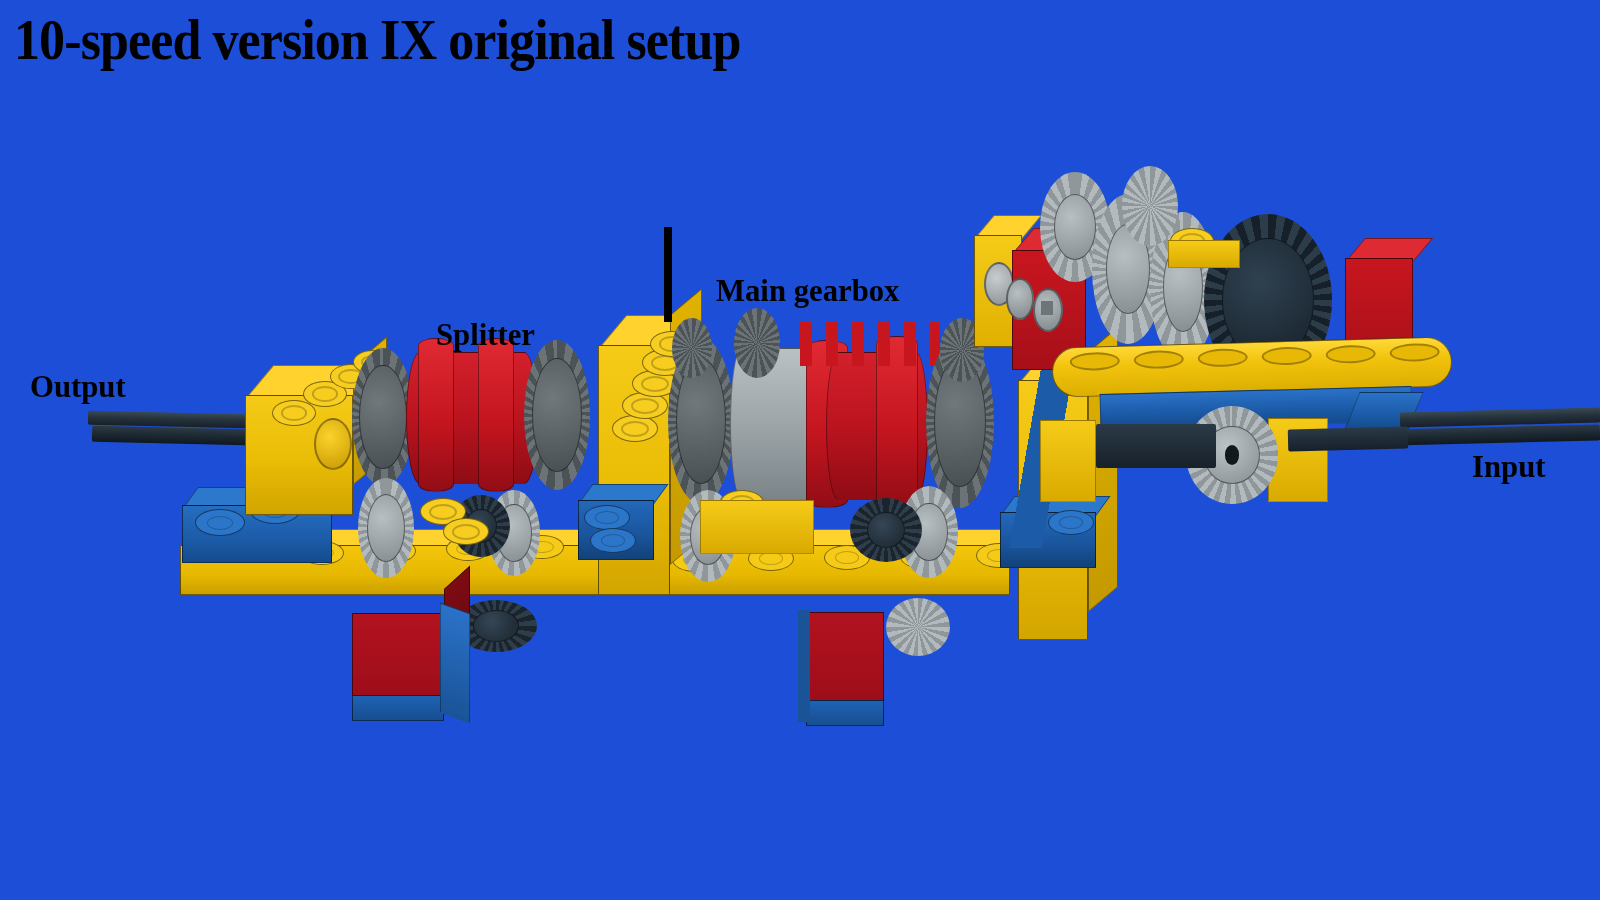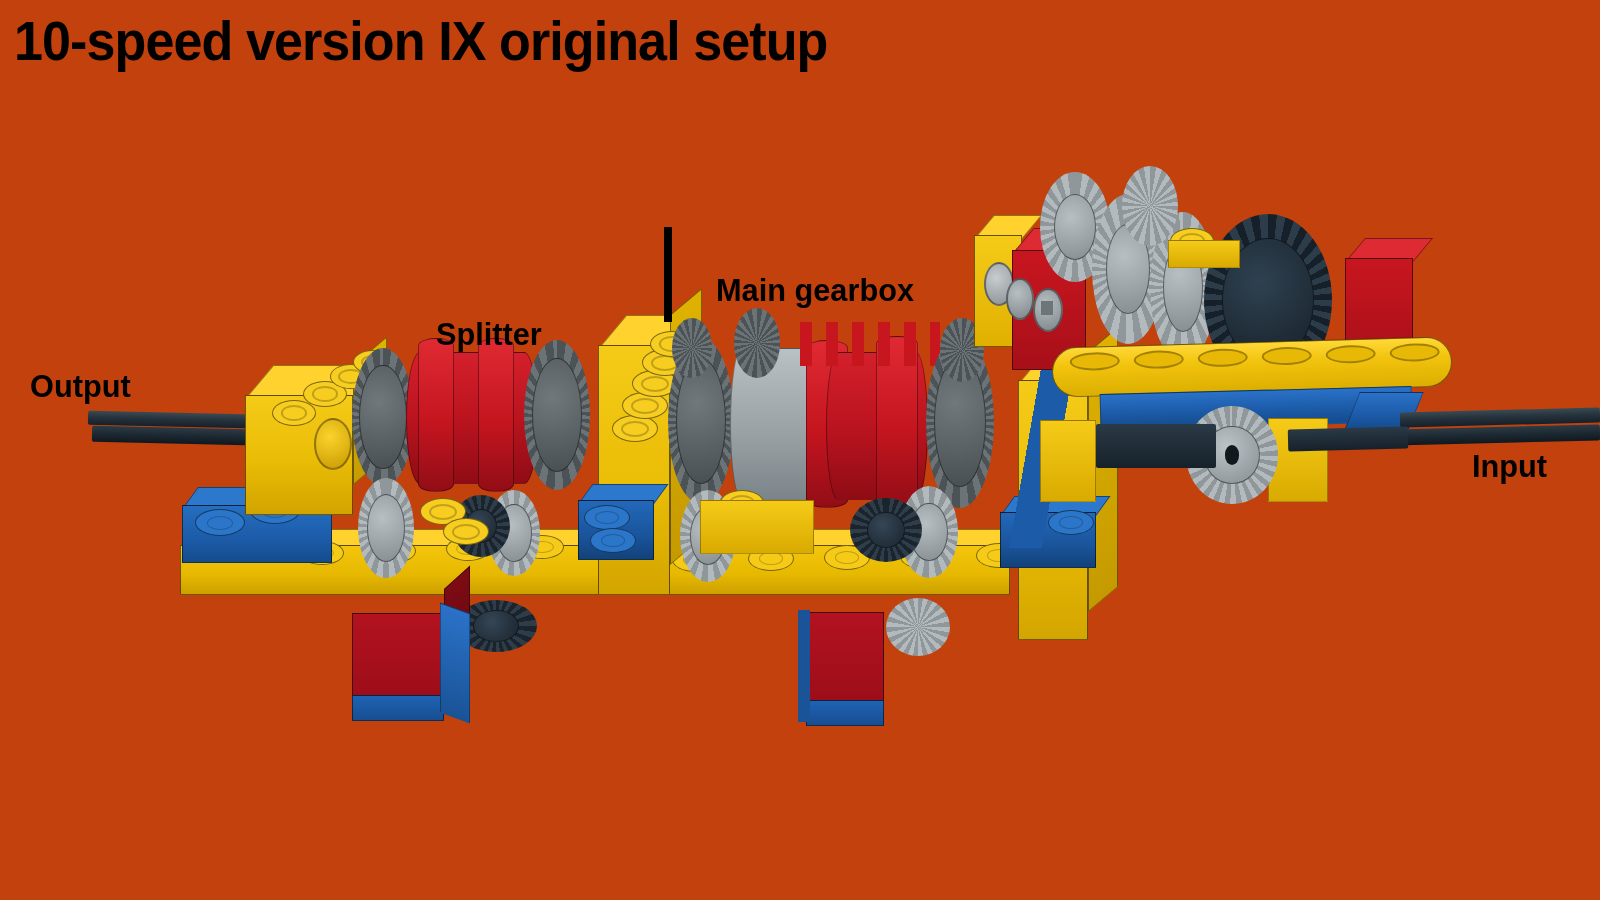--- a/index.html
+++ b/index.html
@@ -7,22 +7,23 @@
     padding: 0;
     background: #ffffff;
   }
   body {
     font-family: "Liberation Sans", sans-serif;
   }
   #stage {
     position: relative;
     width: 1600px;
     height: 900px;
-    background: #c2410c;
+    background: #1d4ed8;
     overflow: hidden;
+    font-family: Liberation Serif, serif;
   }
 
   
   .title {
     position: absolute;
     left: 14px;
     top: 8px;
     font-size: 56px;
     font-weight: bold;
     color: #000000;

